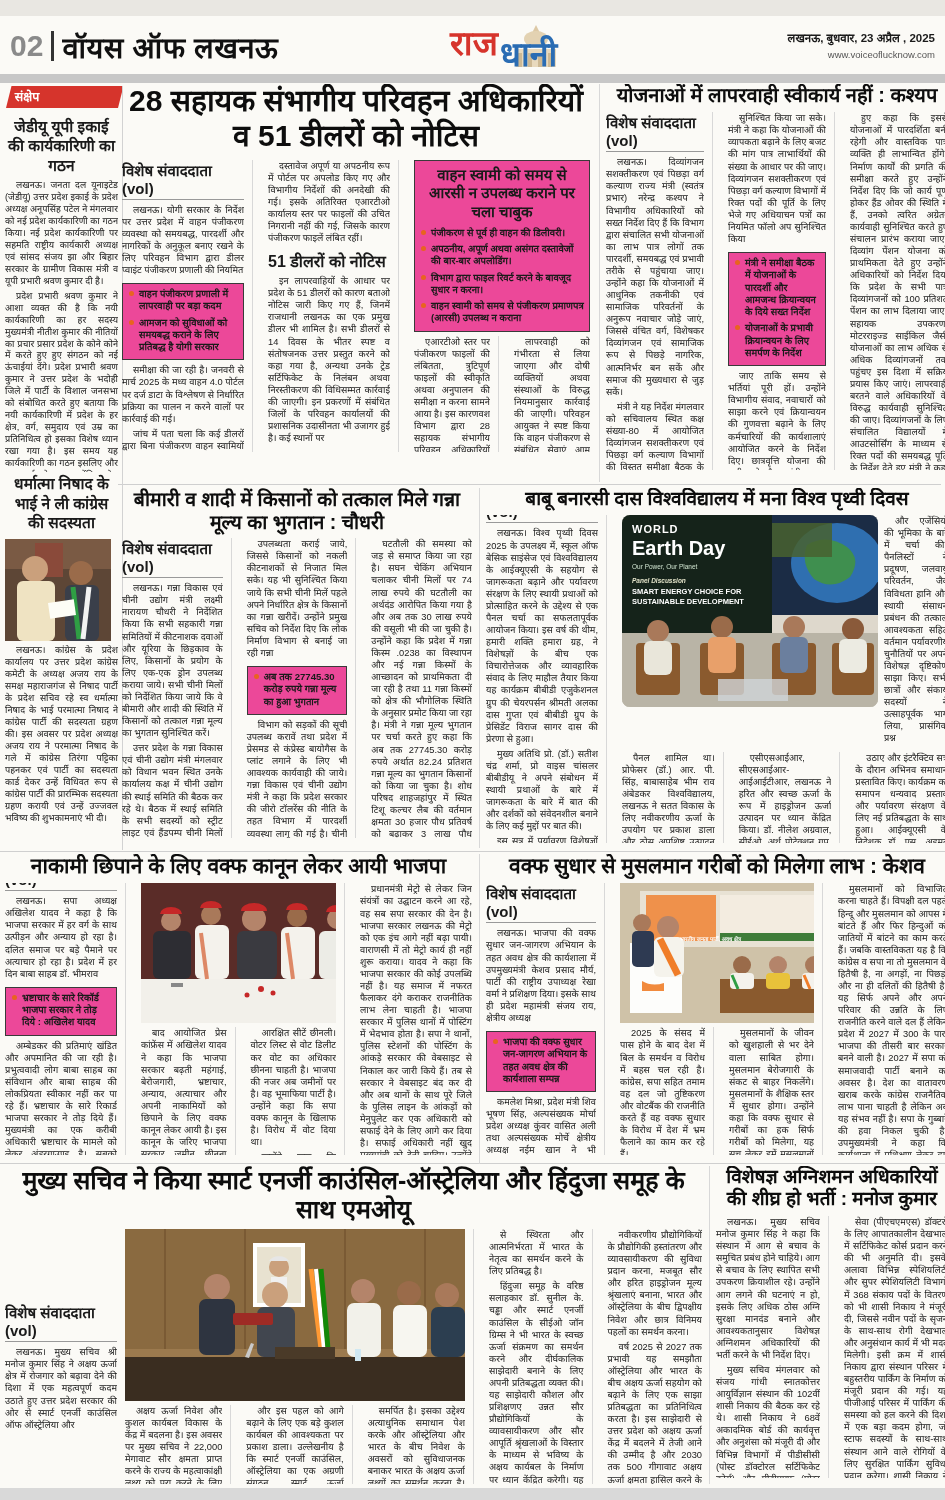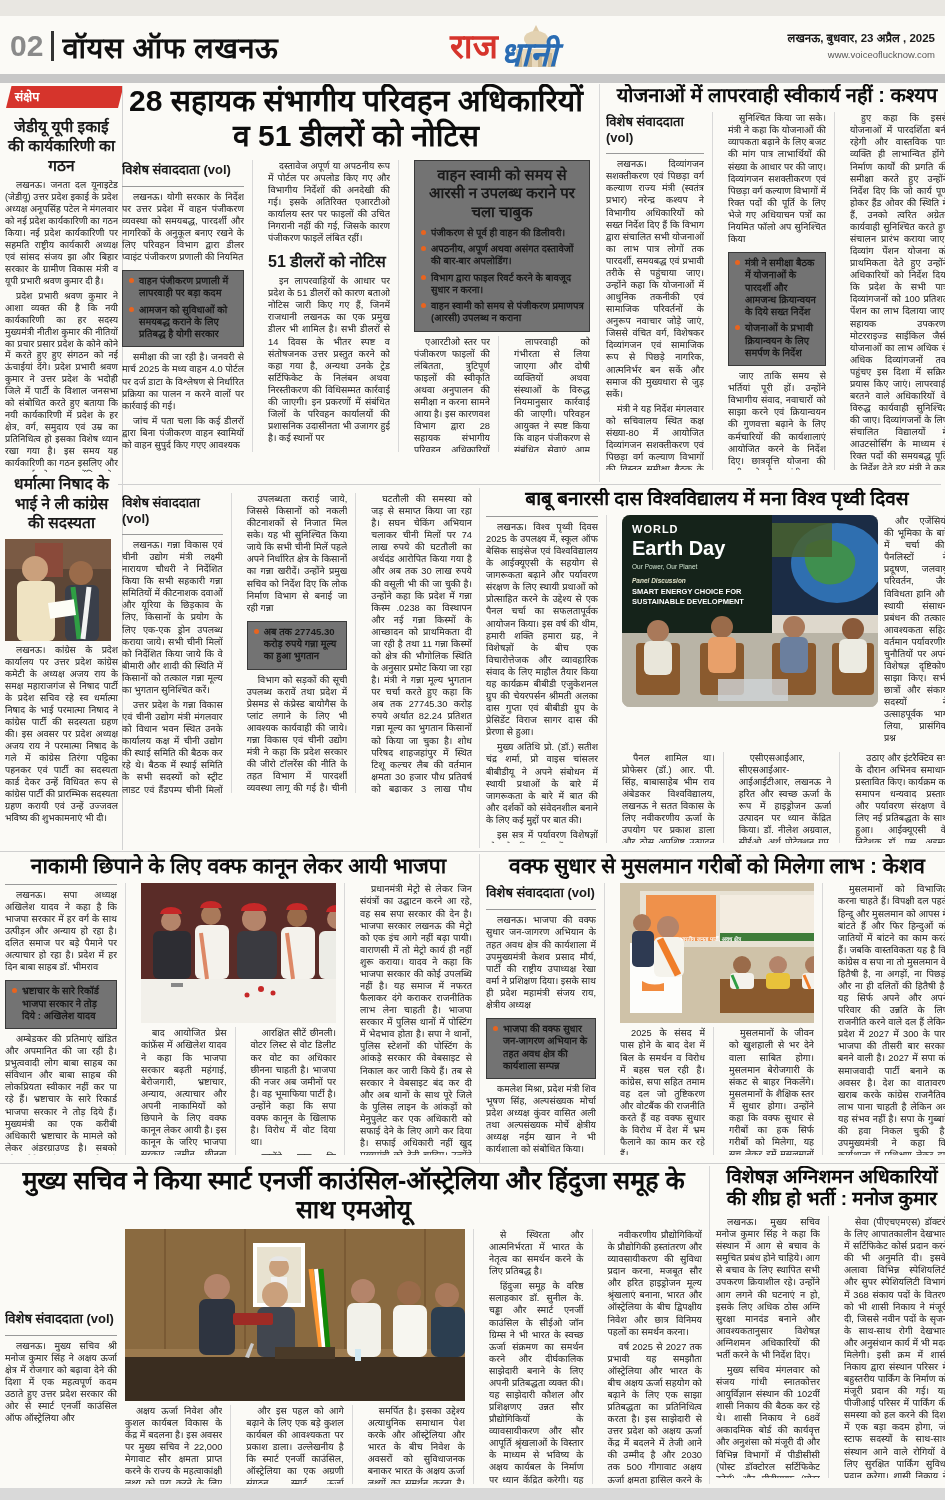--- a/index.html
+++ b/index.html
@@ -5,36 +5,36 @@
   html,body{margin:0;padding:0;background:#e9e7e2;}
   .page{position:relative;width:945px;height:1500px;margin:16px auto;background:#fbfaf6;
         font-family:"Liberation Sans","DejaVu Sans",sans-serif;color:#1a1a1a;overflow:hidden;}
   
   .hdr{position:absolute;left:10px;top:6px;width:925px;height:48px;display:flex;justify-content:space-between;align-items:center;}
   .hdr-left{display:flex;align-items:center;gap:8px;}
   .pageno{font-size:30px;font-weight:800;color:#8a8a8a;border-right:3px solid #333;padding-right:8px;line-height:1;}
   .masthead{font-size:29px;font-weight:800;color:#101010;letter-spacing:.5px;}
   .logo{display:flex;align-items:flex-end;gap:2px;position:relative;}
   .logo .l1{font-size:34px;font-weight:800;color:#d6342c;line-height:1;}
-  .logo .l2{font-size:34px;font-weight:800;color:#2a6cb3;line-height:1;font-style:italic;}
+  .logo .l2{font-size:34px;font-weight:800;color:#2a6cb3;line-height:1;}
   .hdr-right{text-align:right;font-weight:700;font-size:11.5px;line-height:1.5;}
   .hdr-right .site{font-weight:400;font-size:9.5px;color:#555;}
   .bar{position:absolute;left:0;width:945px;background:#c7c7c7;}
   .bar.top{top:58px;height:9px;}
   .bar.bottom{top:1472px;height:20px;background:#d9d9d9;}
   .hr{position:absolute;height:1px;background:#cfcfcf;}
   
   .art{position:absolute;overflow:hidden;}
   .hl{font-weight:800;text-align:center;color:#0d0d0d;line-height:1.16;}
-  .byline{font-weight:700;font-size:13px;border-bottom:1px solid #999;padding-bottom:8px;margin-bottom:4px;}
+  .byline{font-weight:700;font-size:15px;border-bottom:1px solid #999;padding-bottom:2px;margin-bottom:4px;}
   .cols{display:flex;gap:8px;}
   .col{overflow:hidden;}
   .col.rule{border-left:1px solid #d8d8d8;padding-left:15px;}
   .body p{margin:0 0 3px;text-align:justify;text-indent:11px;font-size:9.3px;line-height:1.3;}
-  .nbox{border:1.5px solid #3a3a3a;padding:4px 5px 2px;margin:4px 0;list-style:none;background:#737373;}
+  .nbox{border:1.5px solid #3a3a3a;padding:4px 5px 2px;margin:4px 0;list-style:none;background:#ec4899;}
   .nbox li{position:relative;padding-left:11px;font-weight:700;font-size:9.6px;line-height:1.28;margin:0 0 4px;text-align:left;}
   .nbox li::before{content:'';position:absolute;left:1px;top:3px;width:5px;height:5px;border-radius:50%;background:#e8641f;}
   .nbox .nbox-title{font-weight:800;font-size:15px;text-align:center;line-height:1.25;margin:1px 0 5px;}
   .subhead{font-weight:800;font-size:16px;margin:3px 0;text-align:left;}
   .photo{position:relative;background:#8a8a82;overflow:hidden;flex:none;}
   .photo svg{display:block;}
   
   #brief{left:5px;top:70px;width:113px;height:764px;border-right:1px solid #d2d2d2;padding-right:4px;}
   .brief-tag{display:inline-block;background:#d6342c;color:#fff;font-weight:800;font-size:12.5px;
              padding:2px 14px 3px 6px;transform:skewX(-14deg);transform-origin:left bottom;margin:0 0 7px 1px;}
@@ -81,21 +81,21 @@
     <div class="logo">
       <svg width="70" height="46" viewBox="0 0 70 46">
         <rect x="18" y="26" width="40" height="18" fill="#e8d9bd"></rect>
         <path d="M38 2 L44 14 L32 14 Z" fill="#ddc9a6"></path>
         <ellipse cx="38" cy="16" rx="12" ry="8" fill="#e3d2b2"></ellipse>
         <rect x="20" y="30" width="4" height="14" fill="#cdb994"></rect>
         <rect x="30" y="30" width="4" height="14" fill="#cdb994"></rect>
         <rect x="40" y="30" width="4" height="14" fill="#cdb994"></rect>
         <rect x="50" y="30" width="4" height="14" fill="#cdb994"></rect>
       </svg>
-      <span class="l1" style="position:absolute;left:-48px;top:6px;">राज</span>
+      <span class="l1" style="position:absolute;left:-48px;top:6px;font-family:Liberation Mono, monospace;">राज</span>
       <span class="l2" style="position:absolute;left:2px;top:14px;">धानी</span>
     </div>
     <div class="hdr-right">
       <div>लखनऊ, बुधवार, 23 अप्रैल , 2025</div>
       <div class="site">www.voiceoflucknow.com</div>
     </div>
   </div>
   <div class="bar top"></div>
   <div class="hr" style="left:118px;top:468px;width:823px;"></div>
   <div class="hr" style="left:0px;top:835px;width:945px;"></div>
@@ -196,20 +196,21 @@
             <p>जाए ताकि समय से भर्तियां पूरी हों। उन्होंने विभागीय संवाद, नवाचारों को साझा करने एवं क्रियान्वयन की गुणवत्ता बढ़ाने के लिए कर्मचारियों की कार्यशालाएं आयोजित करने के निर्देश दिए। छात्रवृत्ति योजना की समीक्षा के दौरान मंत्री कश्यप ने कहा कि कोई भी पात्र छात्र इस योजना से वंचित न रहे, इसके लिए विभाग व्यापक स्तर पर प्रचार-प्रसार अभियान चलाए। मंत्री कश्यप ने योजनाओं के लाभार्थियों के भौतिक सत्यापन को अनिवार्य बताते</p>
           </div>
       </div>
       <div class="col grow rule body">
           <p>हुए कहा कि इससे योजनाओं में पारदर्शिता बनी रहेगी और वास्तविक पात्र व्यक्ति ही लाभान्वित होंगे। निर्माण कार्यों की प्रगति की समीक्षा करते हुए उन्होंने निर्देश दिए कि जो कार्य पूर्ण होकर हैंड ओवर की स्थिति में हैं, उनको त्वरित अग्रेतर कार्यवाही सुनिश्चित करते हुए संचालन प्रारंभ कराया जाए। दिव्यांग पेंशन योजना को प्राथमिकता देते हुए उन्होंने अधिकारियों को निर्देश दिया कि प्रदेश के सभी पात्र दिव्यांगजनों को 100 प्रतिशत पेंशन का लाभ दिलाया जाए। सहायक उपकरण, मोटरराइज्ड साईकिल जैसी योजनाओं का लाभ अधिक से अधिक दिव्यांगजनों तक पहुंचए इस दिशा में सक्रिय प्रयास किए जाएं। लापरवाही बरतने वाले अधिकारियों के विरुद्ध कार्यवाही सुनिश्चित की जाए। दिव्यांगजनों के लिए संचालित विद्यालयों में आउटसोर्सिंग के माध्यम से रिक्त पदों की समयबद्ध पूर्ति के निर्देश देते हुए मंत्री ने कहा कि इससे शैक्षिक गुणवत्ता में सुधार होगा। उन्होंने कहा कि दिव्यांगजनों की समस्याओं के निस्तारण के लिए चलित न्यायालय (मोबाइल कोर्ट) की व्यवस्था को प्रत्येक माह कम से कम 5 बार अनिवार्य रूप से आयोजित किया जाए।</p>
         </div>
     </div>
   </div>
 
   <div class="art" id="ganna">
+    <div class="hl">बीमारी व शादी में किसानों को तत्काल मिले गन्ना मूल्य का भुगतान : चौधरी</div>
     <div class="cols" style="margin-top:5px;height:300px;">
       <div class="col grow stack">
         <div class="byline">विशेष संवाददाता (vol)</div>
         <div class="body grow">
             <p>लखनऊ। गन्ना विकास एवं चीनी उद्योग मंत्री लक्ष्मी नारायण चौधरी ने निर्देशित किया कि सभी सहकारी गन्ना समितियों में कीटनाशक दवाओं और यूरिया के छिड़काव के लिए, किसानों के प्रयोग के लिए एक-एक ड्रोन उपलब्ध कराया जाये। सभी चीनी मिलों को निर्देशित किया जाये कि वे बीमारी और शादी की स्थिति में किसानों को तत्काल गन्ना मूल्य का भुगतान सुनिश्चित करें।</p>
             <p>उत्तर प्रदेश के गन्ना विकास एवं चीनी उद्योग मंत्री मंगलवार को विधान भवन स्थित उनके कार्यालय कक्ष में चीनी उद्योग की स्थाई समिति की बैठक कर रहे थे। बैठक में स्थाई समिति के सभी सदस्यों को स्ट्रीट लाइट एवं हैंडपम्प चीनी मिलों से दिलाने के लिए उद्योग बंधु तथा नकली कीटनाशकों के प्रयोग पर रोकथाम के लिए कृषि विभाग को पत्र लिखा जाये। साथ ही सभी समितियों में सही कीटनाशक की</p>
           </div>
       </div>
       <div class="col grow rule stack">
         <div class="body">

